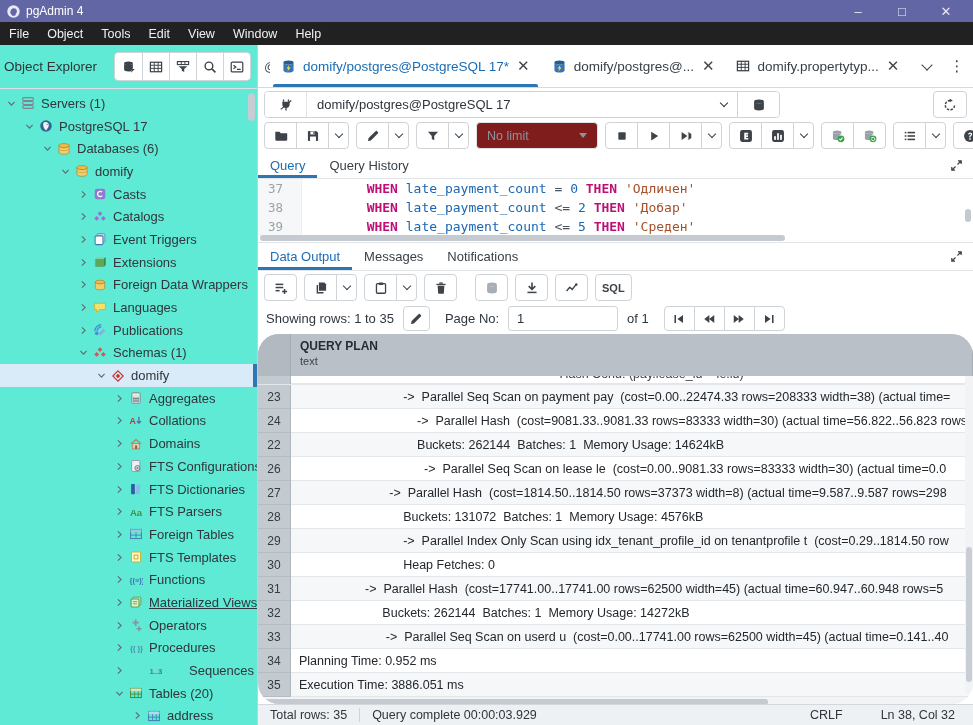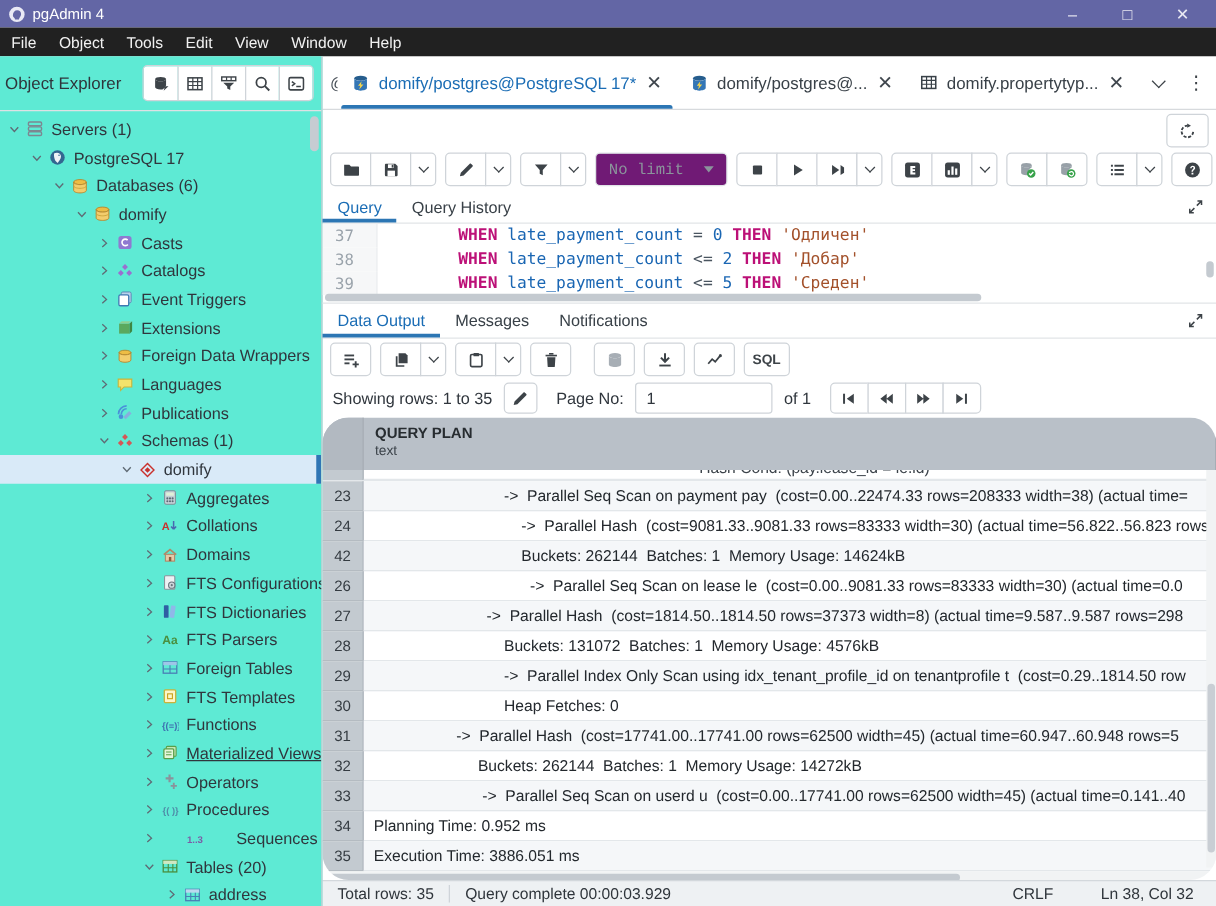--- a/index.html
+++ b/index.html
@@ -56,21 +56,21 @@
 
   .toolbar { display:flex; align-items:center; gap:7px; padding:2px 6px 3px 6px; }
   .btng { display:flex; }
   .btn { min-width:33px; height:27px; background:#fff; border:1px solid #cfd4d9; display:flex; align-items:center; justify-content:center; padding:0 6px; color:#3d4348; gap:4px; }
   .btng .btn + .btn { margin-left:-1px; }
   .btng .btn:first-child { border-radius:4px 0 0 4px; }
   .btng .btn:last-child { border-radius:0 4px 4px 0; }
   .btng .btn:only-child { border-radius:4px; }
   .btn.caret-seg { min-width:21px; padding:0 5px; }
   .btn.dis { color:#a7aeb5; }
-  .btn.limit { width:106px; background:#701a75; border-color:#e0e4e7; color:#8b949c; font-size:12.5px; justify-content:space-between; padding:0 10px; border-radius:4px;font-family:Liberation Mono, monospace; }
+  .btn.limit { width:122px; background:#7f1d1d; border-color:#e0e4e7; color:#8b949c; font-size:12.5px; justify-content:space-between; padding:0 10px; border-radius:4px; }
   .chv { display:inline-block; width:6px; height:6px; border-right:1.5px solid currentColor; border-bottom:1.5px solid currentColor; transform:rotate(45deg); margin-top:-3px; }
   .tri { display:inline-block; width:0; height:0; border-left:4px solid transparent; border-right:4px solid transparent; border-top:5px solid #8b949c; }
 
   .qtabs { display:flex; align-items:center; height:27px; border-bottom:1px solid #e2e5e8; font-size:13px; }
   .qtab { padding:0 12px; height:100%; display:flex; align-items:center; position:relative; color:#394148; }
   .qtab.active { color:#1b6db5; }
   .qtab.active::after { content:""; position:absolute; left:0; right:0; bottom:0; height:3px; background:#2c76b4; }
   .qtabs .expander { margin-left:auto; padding-right:10px; color:#3d4348; display:flex; }
 
   .editor { position:relative; height:64px; border-bottom:1px solid #e2e5e8; font-family:"DejaVu Sans Mono",monospace; font-size:13px; overflow:hidden; }
@@ -644,20 +644,40 @@
           <span>domify.propertytyp...</span>
           <span class="tabx">✕</span>
         </div>
         <div class="tabstrip-end">
           <span class="chv" style="width: 8px; height: 8px;"></span>
           <span class="kebab">⋮</span>
         </div>
       </div>
 
     <div class="connrow">
+      <div class="conn-group">
+        <span class="conn-seg conn-plug">
+            <svg width="14" height="14" viewBox="0 0 16 16" fill="currentColor">
+              <path d="M5.2 1.6v2.8M10.8 1.6v2.8" stroke="currentColor" stroke-width="1.5" fill="none"></path>
+              <path d="M3.8 4.4h8.4v2.8a4.2 4.2 0 0 1-8.4 0z"></path>
+              <path d="M8 11.2v3.2" stroke="currentColor" stroke-width="1.5"></path>
+              <path d="M2 13L14 2.8" stroke="currentColor" stroke-width="1.3"></path>
+            </svg>
+          </span>
+        <span class="conn-seg conn-select">
+          <span>domify/postgres@PostgreSQL 17</span>
+          <span class="chv"></span>
+        </span>
+        <span class="conn-seg conn-db">
+            <svg width="14" height="14" viewBox="0 0 16 16" fill="currentColor">
+              <ellipse cx="8" cy="4" rx="5.6" ry="2.3"></ellipse>
+              <path d="M2.4 4v8c0 1.3 2.5 2.3 5.6 2.3s5.6-1 5.6-2.3V4c0 1.3-2.5 2.3-5.6 2.3S2.4 5.3 2.4 4z"></path>
+            </svg>
+          </span>
+      </div>
       <span class="conn-refresh">
           <svg width="14" height="14" viewBox="0 0 16 16" fill="currentColor">
             <path d="M13.2 8.6A5.3 5.3 0 1 1 8 2.9" fill="none" stroke="currentColor" stroke-width="1.7" stroke-dasharray="2.8 1.5"></path>
             <path d="M7.7.9l3.5 2-3.5 2z"></path>
           </svg>
         </span>
     </div>
 
     <div class="toolbar">
         <div class="btng">
@@ -946,21 +966,21 @@
       <div id="grid-rows">
           <div class="grow alt">
             <div class="gnum">23</div>
             <div class="gcell">                              -&gt;  Parallel Seq Scan on payment pay  (cost=0.00..22474.33 rows=208333 width=38) (actual time=</div>
           </div>
           <div class="grow">
             <div class="gnum">24</div>
             <div class="gcell">                                  -&gt;  Parallel Hash  (cost=9081.33..9081.33 rows=83333 width=30) (actual time=56.822..56.823 rows</div>
           </div>
           <div class="grow alt">
-            <div class="gnum">42</div>
+            <div class="gnum">22</div>
             <div class="gcell">                                  Buckets: 262144  Batches: 1  Memory Usage: 14624kB</div>
           </div>
           <div class="grow">
             <div class="gnum">26</div>
             <div class="gcell">                                    -&gt;  Parallel Seq Scan on lease le  (cost=0.00..9081.33 rows=83333 width=30) (actual time=0.0</div>
           </div>
           <div class="grow alt">
             <div class="gnum">27</div>
             <div class="gcell">                          -&gt;  Parallel Hash  (cost=1814.50..1814.50 rows=37373 width=8) (actual time=9.587..9.587 rows=298</div>
           </div>

